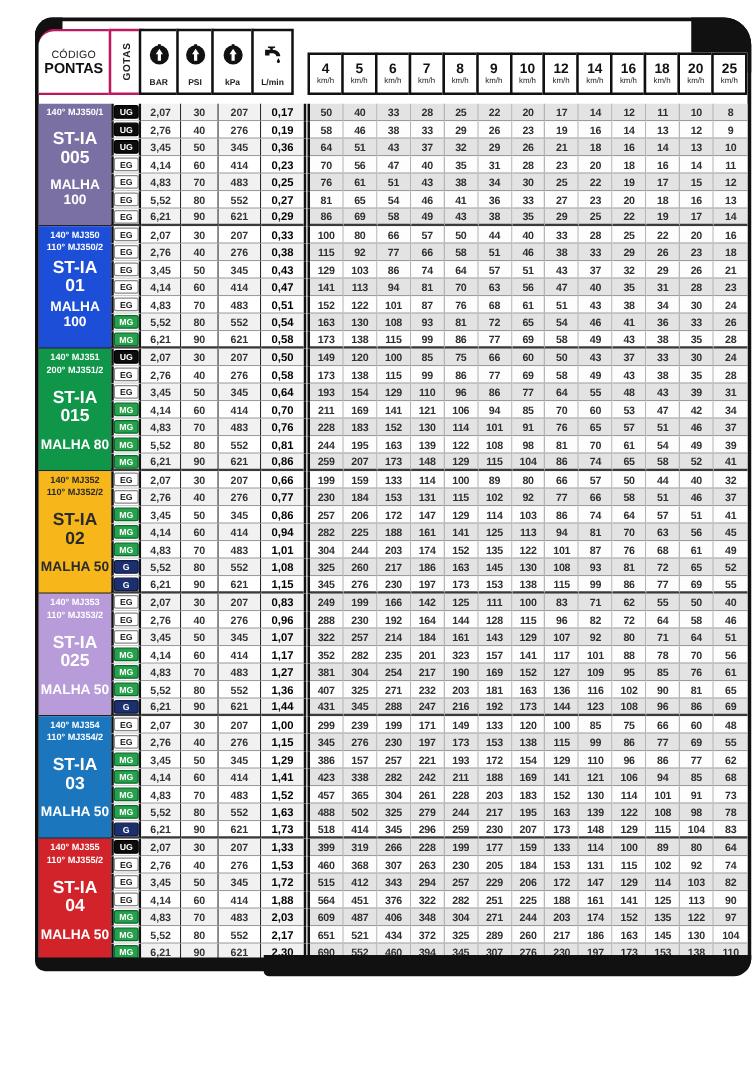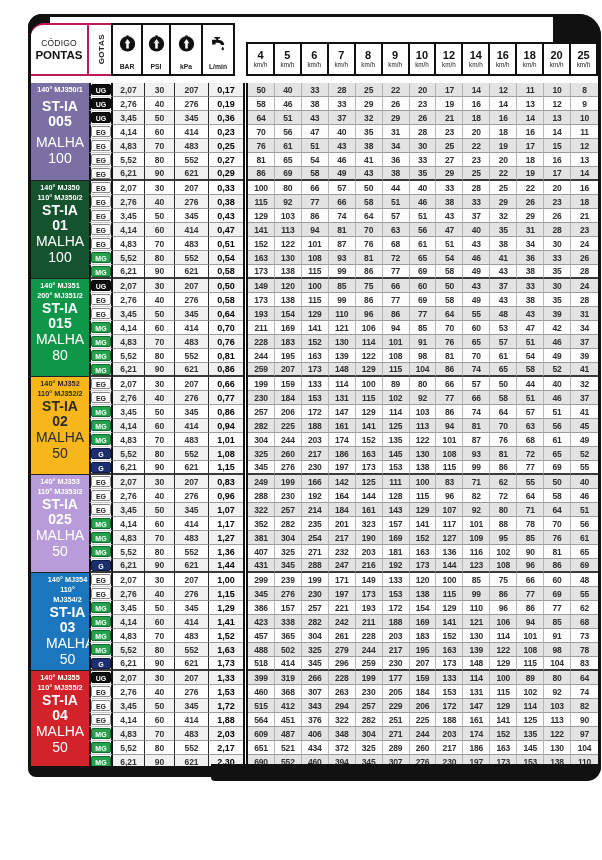--- a/index.html
+++ b/index.html
@@ -38,21 +38,21 @@
   .scell span{font-size:6.3px;color:#222;margin-top:1px;}
 
   
   #data-grid{position:absolute;left:0;top:66px;right:0;display:grid;
      grid-template-columns:58px 24px 32px 30px 34px 34px 5px repeat(13,1fr);
      grid-auto-rows:14px;z-index:1;}
   .gblock{grid-column:1;grid-row:span 7;display:flex;flex-direction:column;text-align:center;
      border-bottom:1px solid #222;box-sizing:border-box;}
   .gmodel{font-size:7.3px;font-weight:bold;line-height:1.35;padding-top:2px;}
   .gcode{flex:1;display:flex;flex-direction:column;justify-content:center;font-size:14px;font-weight:bold;line-height:1.08;}
-  .gmalha{font-size:14px;font-weight:normal;padding-bottom:14px;}
+  .gmalha{font-size:11px;font-weight:bold;padding-bottom:14px;}
   .bcell{grid-column:2;background:#fff;border-left:2px solid #111;border-right:2px solid #111;
      border-bottom:1px solid #c9c9c9;box-sizing:border-box;display:flex;align-items:center;justify-content:center;}
   .badge{width:21px;height:11px;border-radius:2px;font-size:7px;font-weight:bold;line-height:11px;text-align:center;box-sizing:border-box;}
   .pcell{background:#fff;border-right:1px solid #2a2a2a;border-bottom:1px solid #9c9c9c;box-sizing:border-box;
      display:flex;align-items:center;justify-content:center;font-size:8.5px;font-weight:bold;color:#333;}
   .pcell.alt{background:#f1f1f1;}
   .lmin{font-size:9px;color:#000;border-right:none;text-align:center;}
   .sp{background:#fff;border-left:2px solid #111;border-right:2px solid #111;box-sizing:border-box;}
   .vcell{background:#fdfdfd;border-right:1px solid #b5b5b5;border-bottom:1px solid #9c9c9c;box-sizing:border-box;
      display:flex;align-items:center;justify-content:center;font-size:8.5px;font-weight:bold;color:#2e2e2e;letter-spacing:-.2px;}
@@ -325,21 +325,21 @@
       <div class="vcell alt gend">49</div>
       <div class="vcell alt gend">43</div>
       <div class="vcell alt gend">38</div>
       <div class="vcell alt gend">35</div>
       <div class="vcell alt gend">29</div>
       <div class="vcell alt gend">25</div>
       <div class="vcell alt gend">22</div>
       <div class="vcell alt gend">19</div>
       <div class="vcell alt gend">17</div>
       <div class="vcell alt gend last">14</div>
-      <div class="gblock" style="background: #14532d; color: rgb(255, 255, 255);">
+      <div class="gblock" style="background: #1d4ed8; color: rgb(255, 255, 255);">
         <div class="gmodel">
           <div>140° MJ350</div>
           <div>110° MJ350/2</div>
         </div>
         <div class="gcode">
           <div>ST-IA</div>
           <div>01</div>
         </div>
         <div class="gmalha">
           <div>MALHA 100</div>
@@ -965,21 +965,21 @@
       <div class="vcell alt gend">247</div>
       <div class="vcell alt gend">216</div>
       <div class="vcell alt gend">192</div>
       <div class="vcell alt gend">173</div>
       <div class="vcell alt gend">144</div>
       <div class="vcell alt gend">123</div>
       <div class="vcell alt gend">108</div>
       <div class="vcell alt gend">96</div>
       <div class="vcell alt gend">86</div>
       <div class="vcell alt gend last">69</div>
-      <div class="gblock" style="background: rgb(27, 118, 189); color: rgb(255, 255, 255); padding-left: 15px;">
+      <div class="gblock" style="background: rgb(27, 118, 189); color: rgb(255, 255, 255);">
         <div class="gmodel">
           <div>140° MJ354</div>
           <div>110° MJ354/2</div>
         </div>
         <div class="gcode">
           <div>ST-IA</div>
           <div>03</div>
         </div>
         <div class="gmalha">
           <div>MALHA 50</div>

